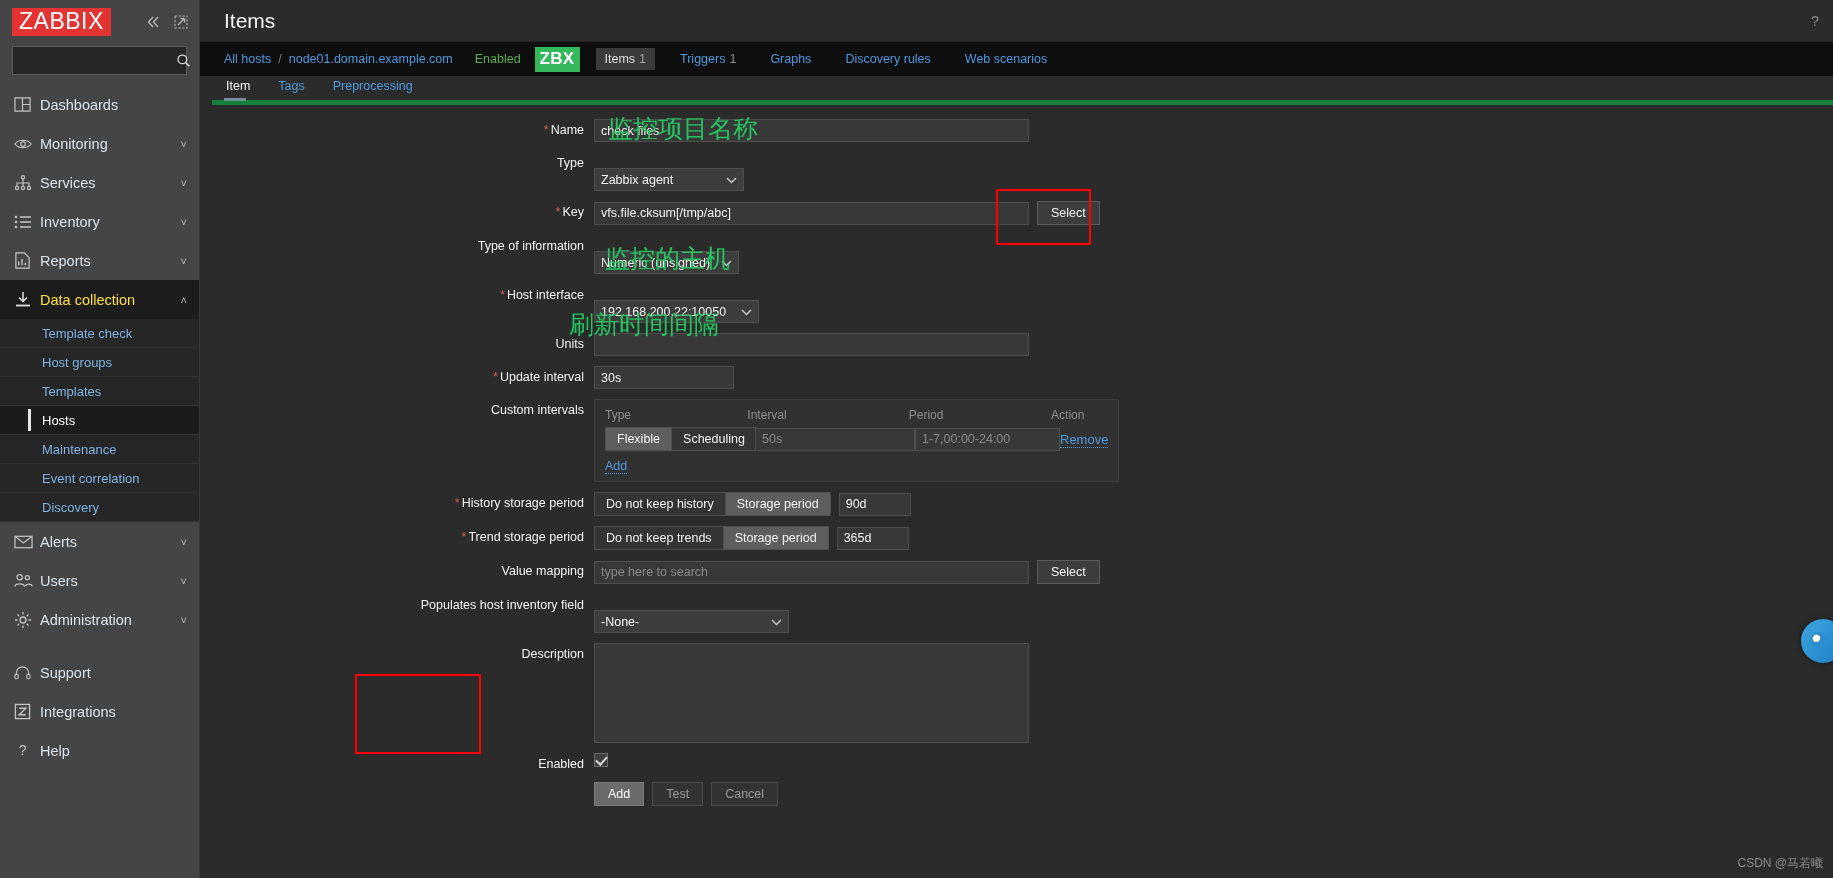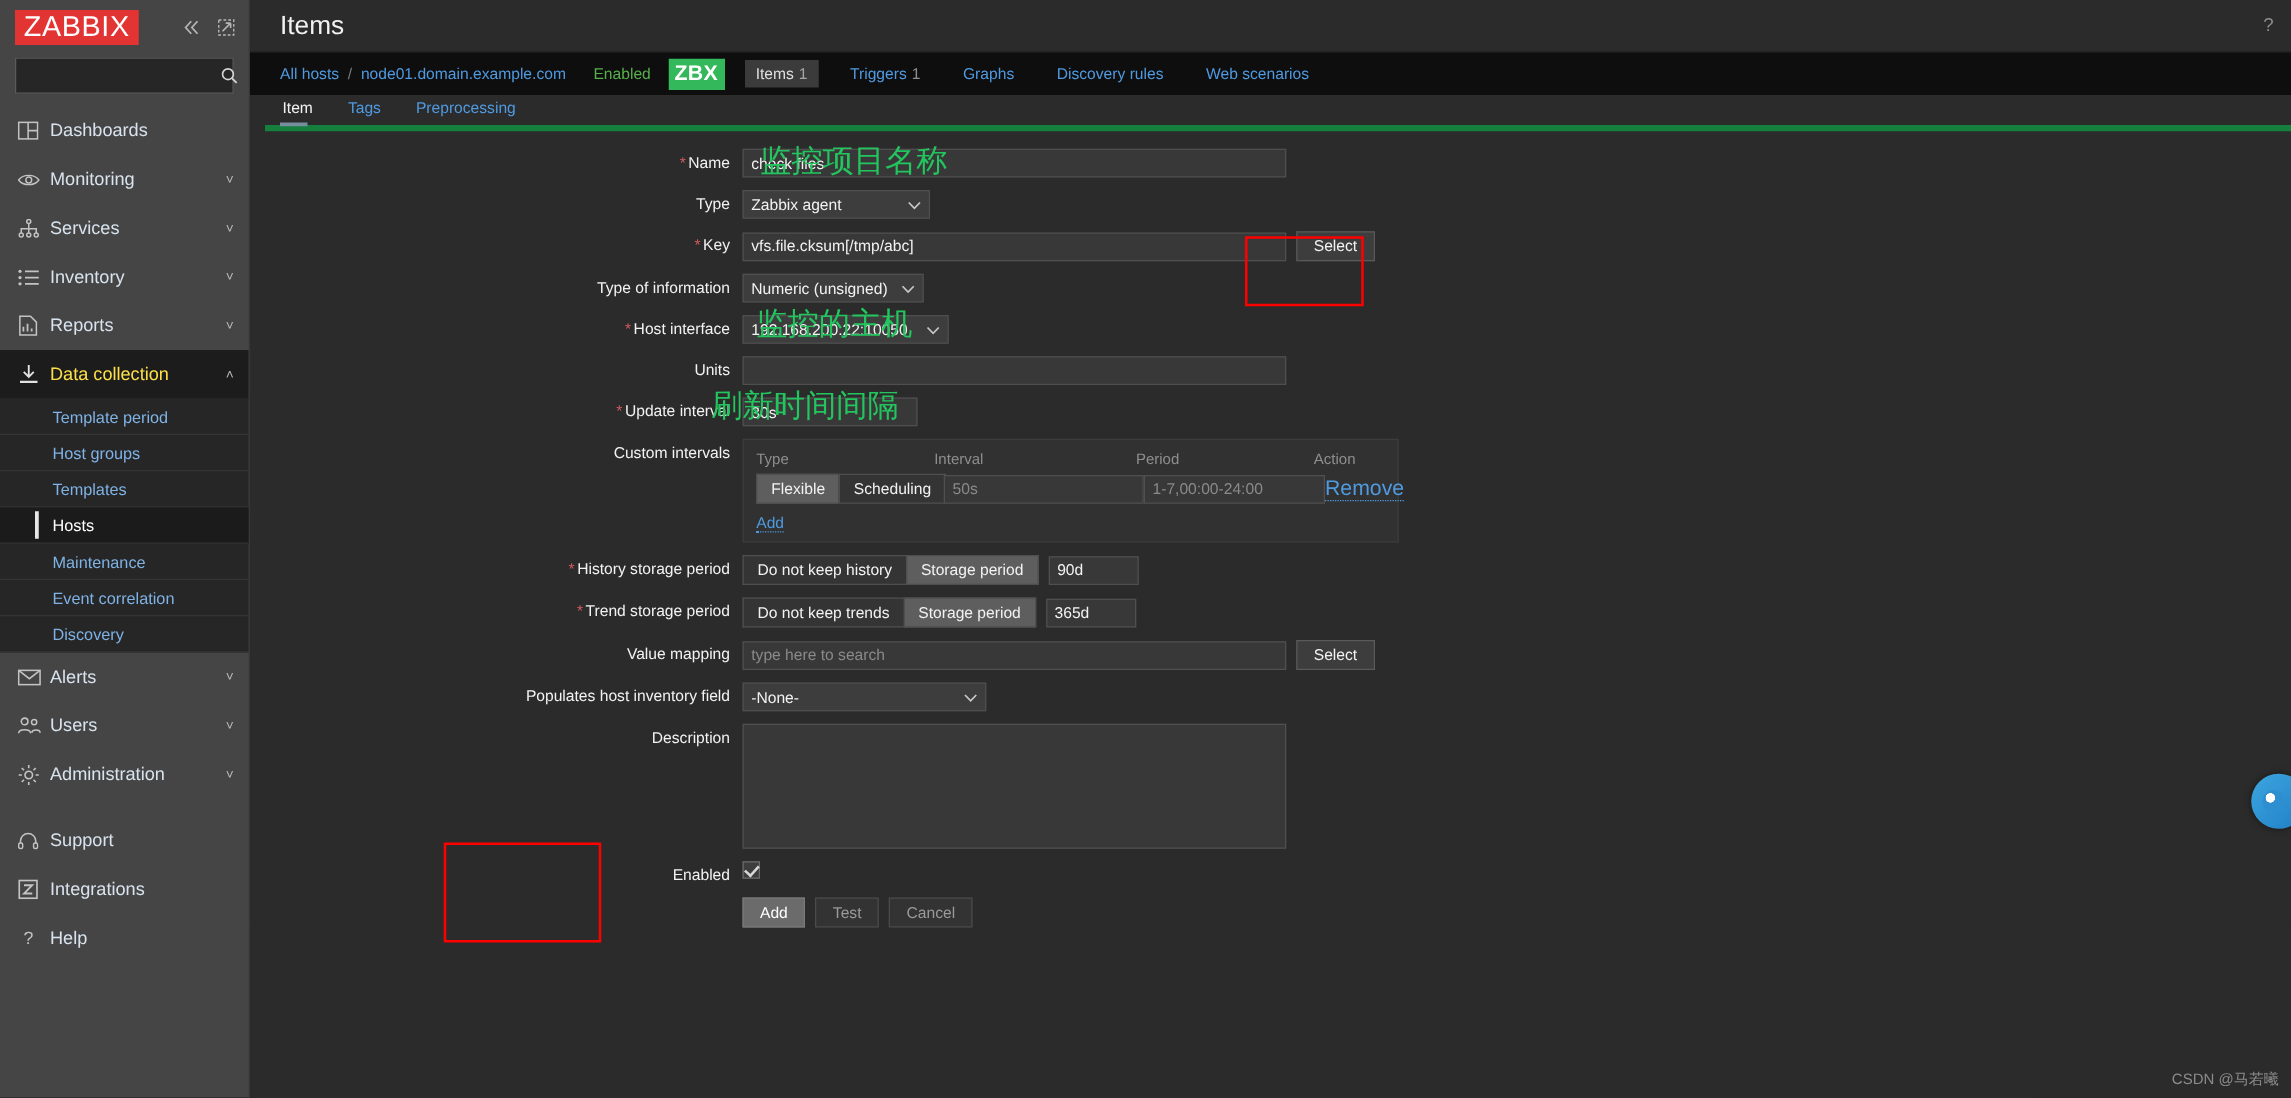--- a/index.html
+++ b/index.html
@@ -137,21 +137,21 @@
   .w72  { width: 72px; }
   .w140 { width: 140px; }
   .focused { border-color: #7d99ad; }
 
   select.sel {
     -webkit-appearance: none; appearance: none;
     background: #3d3d3d; border: 1px solid #4f4f4f;
     color: #f2f2f2; font-family: inherit; font-size: 12.5px;
     height: 23px; padding: 0 24px 0 6px; outline: none; cursor: pointer;
   }
-  .selwrap { position: relative; display: inline-block; }
+  .selwrap { position: relative; display: inline-block; margin-top: 16px; }
   .selwrap .caret {
     position: absolute; right: 7px; top: 50%; transform: translateY(-50%);
     pointer-events: none; color: #c8c8c8;
   }
   .sel-w150 { width: 150px; }
   .sel-w145 { width: 145px; }
   .sel-w165 { width: 165px; }
   .sel-w195 { width: 195px; }
 
   .btn {
@@ -179,21 +179,21 @@
   .ci-head { display: flex; font-size: 12px; color: #8e8e8e; margin-bottom: 5px; }
   .ci-head .c1 { width: 150px; }
   .ci-head .c2 { width: 170px; }
   .ci-head .c3 { width: 150px; }
   .ci-head .c4 { width: 60px; }
   .ci-row { display: flex; align-items: center; }
   .ci-row .c1 { width: 150px; }
   .ci-row .c2 { width: 170px; }
   .ci-row .c3 { width: 150px; }
   .ci-row .c4 { width: 60px; }
-  .lnk { color: #4f9ae0; font-size: 17px; cursor: pointer; text-decoration: none; border-bottom: 1px dotted #4f9ae0; }
+  .lnk { color: #4f9ae0; font-size: 13px; cursor: pointer; text-decoration: none; border-bottom: 1px dotted #4f9ae0; }
   .lnk-plain { color: #4f9ae0; font-size: 12.5px; cursor: pointer; border-bottom: 1px dotted #4f9ae0; }
   .ci-add { margin-top: 8px; }
 
   textarea.desc {
     width: 435px; height: 100px;
     background: #383838; border: 1px solid #4f4f4f;
     color: #f2f2f2; font-family: inherit; font-size: 12.5px;
     padding: 5px 6px; outline: none; resize: none;
   }
   .chkwrap { display: flex; align-items: center; }
@@ -340,21 +340,21 @@
               <path d="M9 1 V10 M5 6.5 L9 10.5 L13 6.5" fill="none" stroke="#e2e2e2" stroke-width="1.5"></path>
               <path d="M2 14.5 H16" stroke="#e2e2e2" stroke-width="1.8"></path>
             </svg>
         </span>
         <span class="lbl">Data collection</span>
         <span class="chev">˄</span>
       </div>
 
       <div class="sb-sub">
         <div class="sb-subitem">
-            <span>Template period</span>
+            <span>Template check</span>
           </div>
         <div class="sb-subitem">
             <span>Host groups</span>
           </div>
         <div class="sb-subitem">
             <span>Templates</span>
           </div>
         <div class="sb-subitem active">
             <span>Hosts</span>
           </div>

